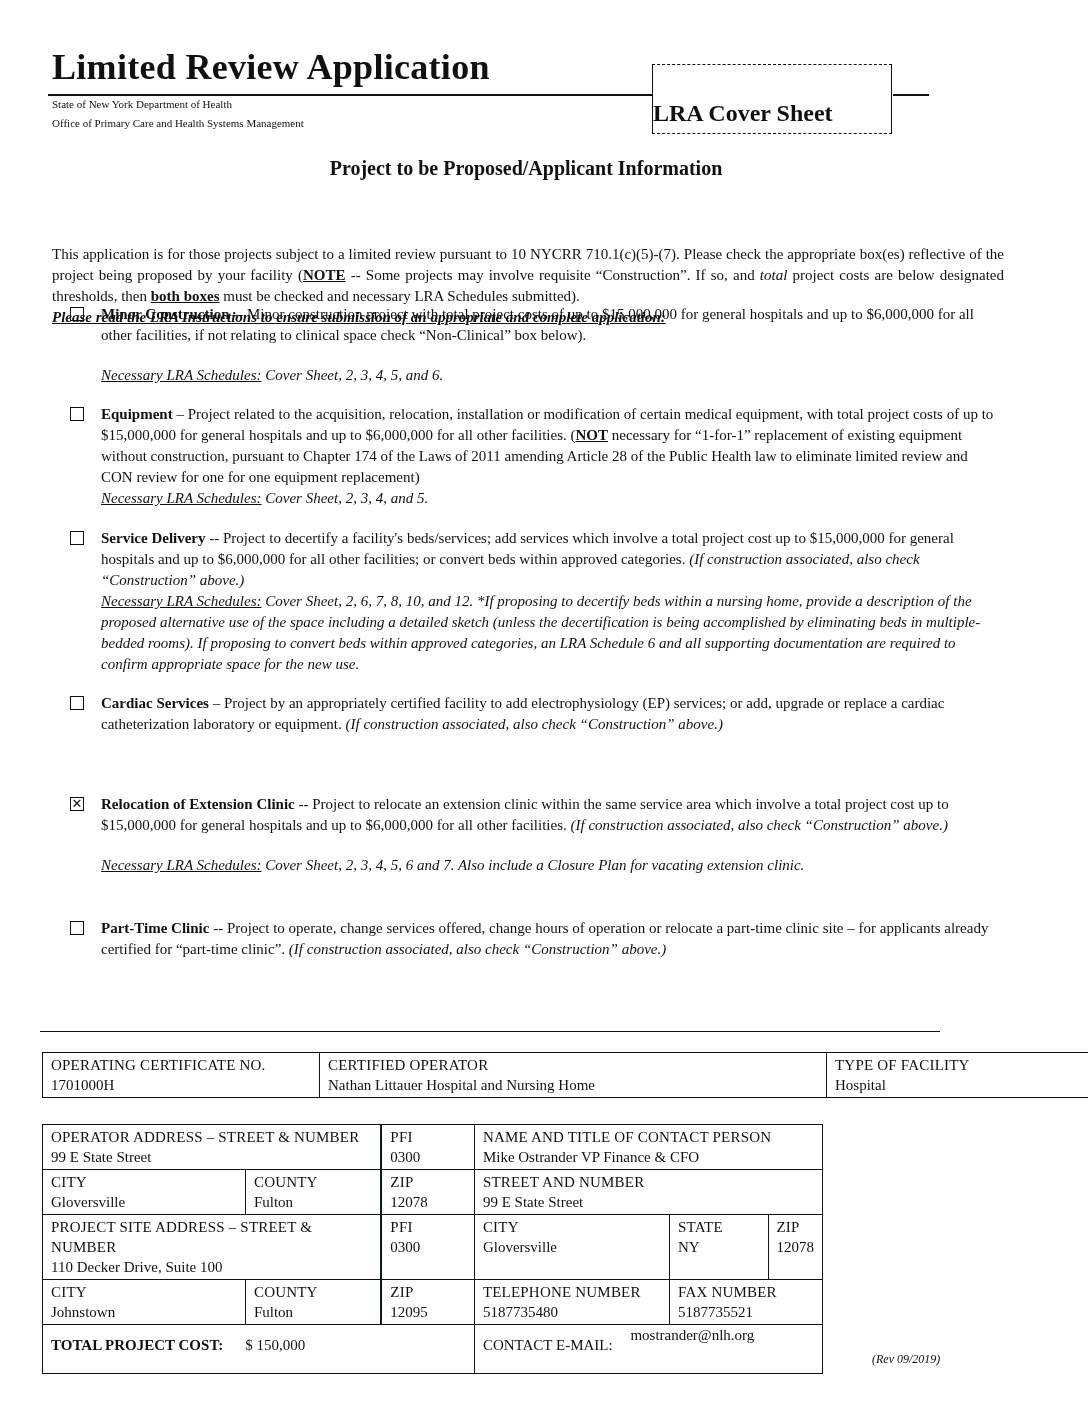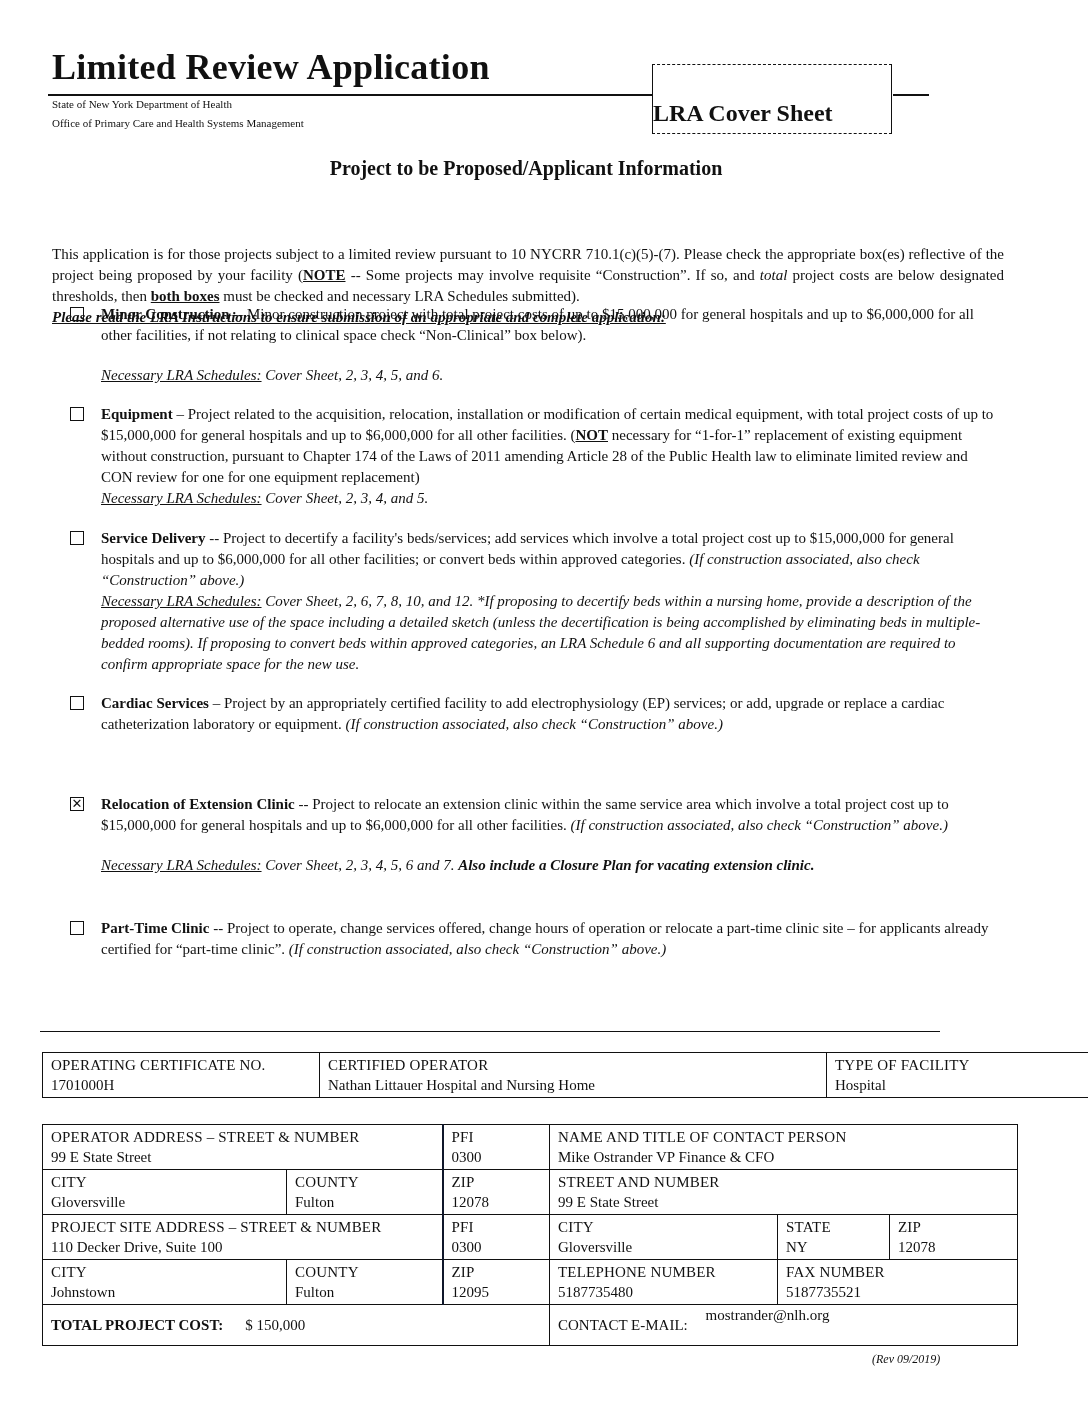--- a/index.html
+++ b/index.html
@@ -21,28 +21,28 @@
   .intro .em-line { font-style: italic; font-weight: bold; text-decoration: underline; }
   .opt { position: absolute; left: 70px; width: 930px; font-size: 15px; line-height: 21px; }
   .opt .cb { position: absolute; left: 0; top: 3px; width: 14px; height: 14px; border: 1.4px solid #111; box-sizing: border-box;
              font-size: 13px; line-height: 11px; text-align: center; font-family: "DejaVu Sans", sans-serif; }
   .opt .body { margin-left: 31px; }
   .opt .name { font-weight: bold; }
   .opt .it { font-style: italic; }
   .opt .sched { font-style: italic; margin-top: 0; }
   .opt .sched .lbl { text-decoration: underline; }
   .opt .gap { height: 19px; }
-  .opt .bold-it { font-style: italic; font-weight: bold; }
+  .opt .bold-it { font-style: italic; font-weight: normal; }
   .sep-line { left: 40px; top: 1031px; width: 900px; height: 0; border-top: 1px solid #111; }
   table.grid { position: absolute; border-collapse: collapse; font-size: 15px; }
   table.grid td { border: 1px solid #111; padding: 2px 8px 2px 8px; vertical-align: top; line-height: 20px; }
   table.grid td .lab { display: block; letter-spacing: 0.2px; }
   table.grid td .val { display: block; }
   .t1 { left: 42px; top: 1052px; width: 1056px; }
-  .t2 { left: 42px; top: 1124px; width: 976px; }
+  .t2 { left: 42px; top: 1124px; width: 781px; }
   .t2 td.thick-l { border-left: 2px solid #0f172a; }
   .total { font-weight: bold; font-size: 15px; }
   .total .amt { font-weight: normal; margin-left: 22px; }
   .rev { left: 872px; top: 1352px; font-size: 12px; font-style: italic; }
 </style>
 </head>
 <body>
 
 <div class="abs title">Limited Review Application</div>
 <div class="abs title-rule"></div>
@@ -211,21 +211,21 @@
     <td>
       <span class="lab">TELEPHONE NUMBER</span>
       <span class="val">5187735480</span>
     </td>
     <td colspan="2">
       <span class="lab">FAX NUMBER</span>
       <span class="val">5187735521</span>
     </td>
   </tr>
   <tr>
-    <td colspan="3" style="padding-top:10px;padding-bottom:10px;">
+    <td colspan="3" style="padding-top:10px;padding-bottom:18px;">
       <span class="total">TOTAL PROJECT COST:</span><span class="total"><span class="amt">$  150,000</span></span>
     </td>
     <td colspan="3" style="padding-top:10px;padding-bottom:10px;">
       <span>CONTACT E-MAIL:</span>
       <span style="position:relative;top:-10px;margin-left:14px;">mostrander@nlh.org</span>
     </td>
   </tr>
 </tbody>
   </table>
 

